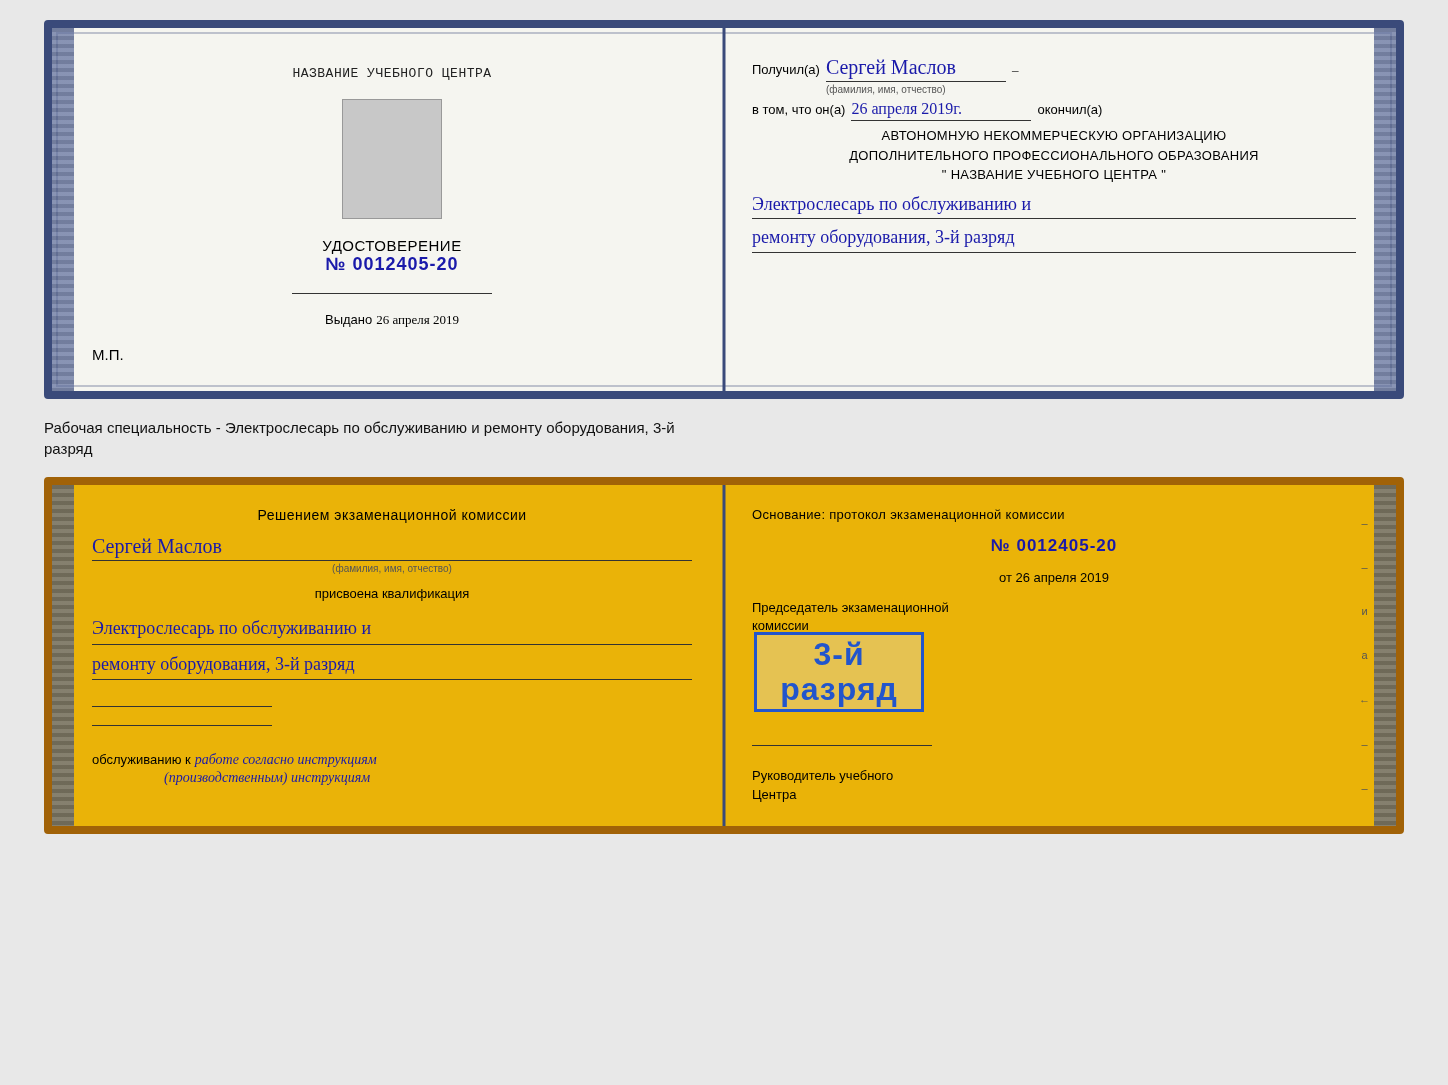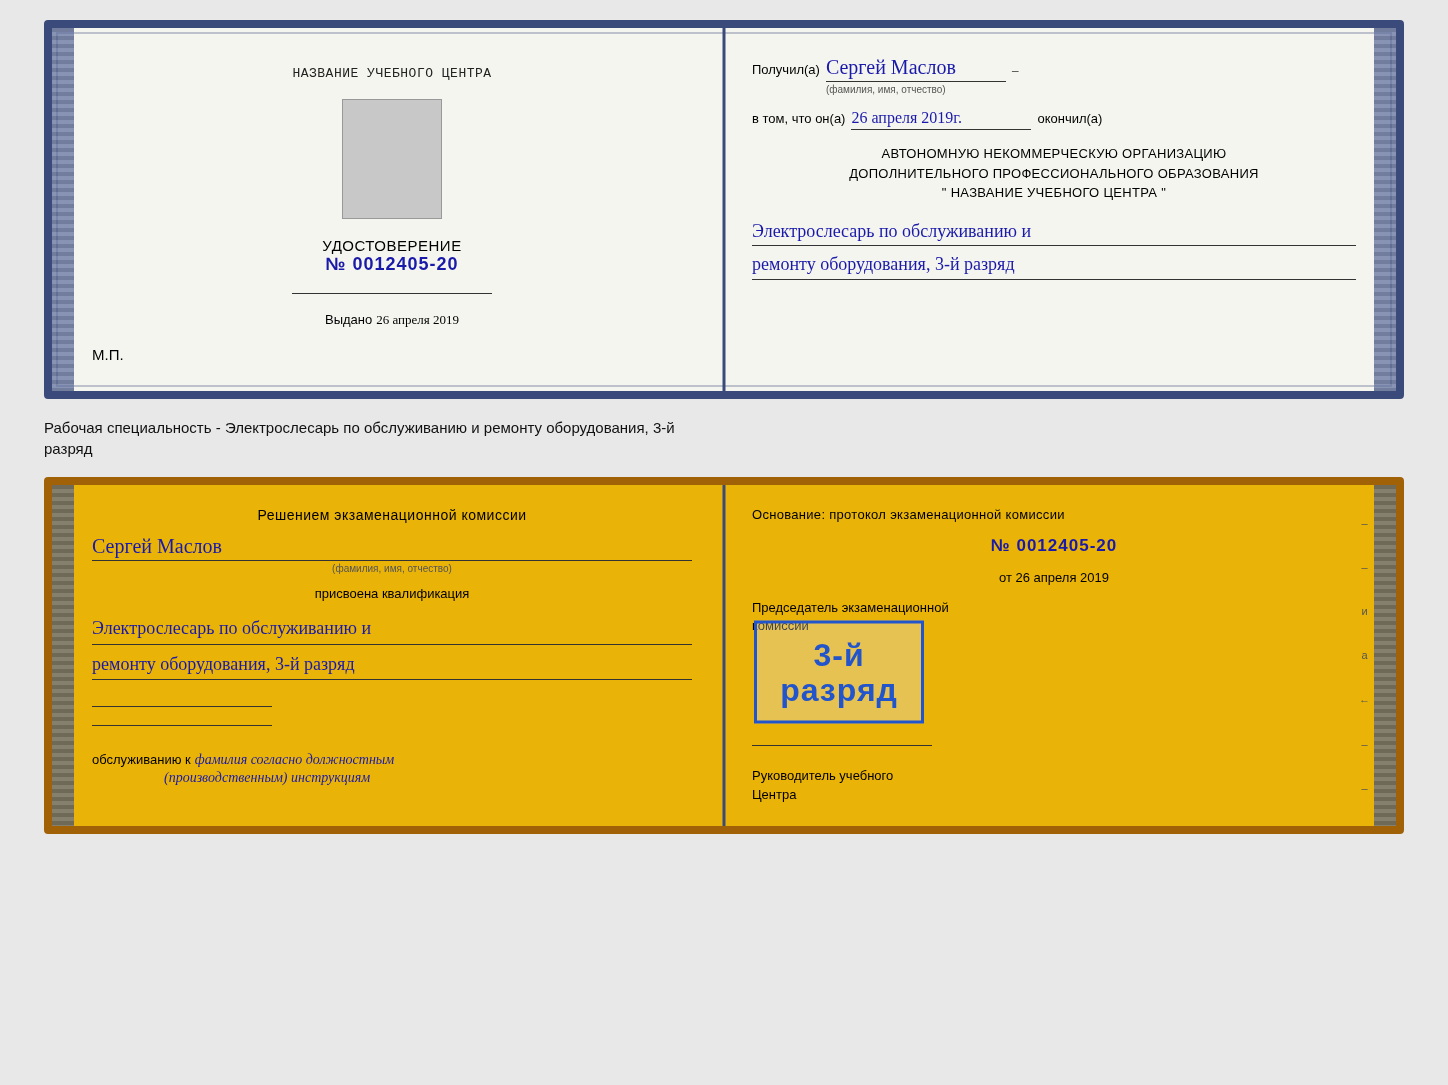--- a/index.html
+++ b/index.html
@@ -154,21 +154,21 @@
       align-self: flex-start;
       margin-top: 4px;
     }
 
     
     .cert-right {
       padding-left: 28px;
       padding-right: 40px;
       display: flex;
       flex-direction: column;
-      gap: 14px;
+      gap: 5px;
     }
 
     .right-row {
       display: flex;
       align-items: baseline;
       gap: 6px;
       flex-wrap: wrap;
     }
 
     .right-label {
@@ -365,21 +365,21 @@
       font-family: Arial, sans-serif;
       line-height: 1.4;
     }
 
     .stamp-box {
       position: absolute;
       left: 30px;
       top: 55%;
       transform: translateY(-50%);
       width: 170px;
-      height: 103px;
+      height: 80px;
       border: 3px solid #2255cc;
       display: flex;
       align-items: center;
       justify-content: center;
       background: rgba(220,230,255,0.3);
     }
 
     .stamp-text {
       font-size: 32px;
       font-weight: bold;
@@ -502,21 +502,21 @@
     </div>
 
     <div style="display:flex;flex-direction:column;gap:6px;margin-top:8px;">
       <div class="sig-line-short"></div>
       <div class="sig-line-short"></div>
     </div>
 
     <div class="dopuskaetsya-block">
       <div style="display:flex;align-items:baseline;gap:4px;">
         <span class="dopuskaetsya-text">обслуживанию к</span>
-        <span class="italic-handwritten">фамилия согласно должностным</span>
+        <span class="italic-handwritten">работе согласно инструкциям</span>
       </div>
       <span class="italic-handwritten" style="margin-left:72px;">(производственным) инструкциям</span>
     </div>
   </div>
 
   <div class="bottom-right" style="position:relative;">
     <div class="osnovanie-label">Основание: протокол экзаменационной комиссии</div>
 
     <div class="num-block">
       <span>№</span>

